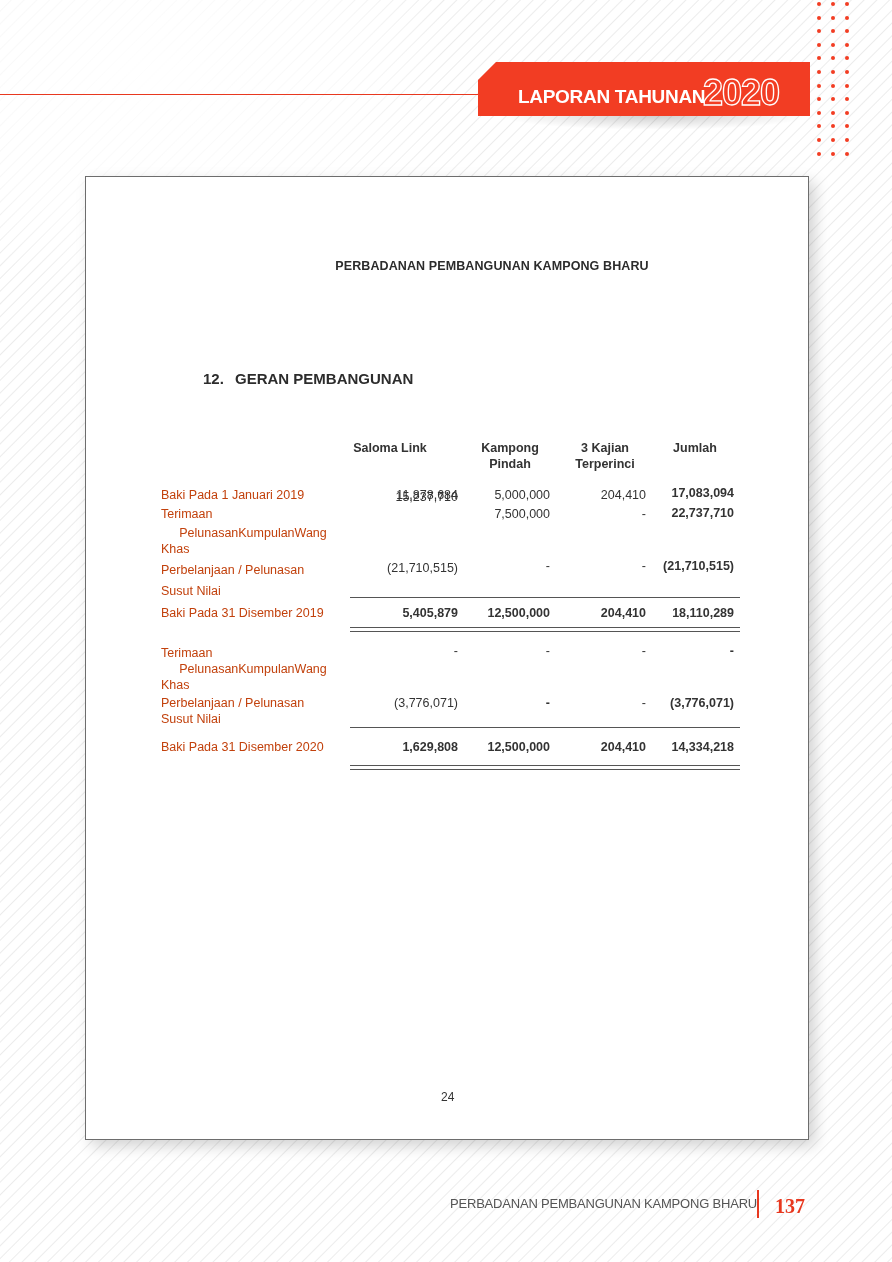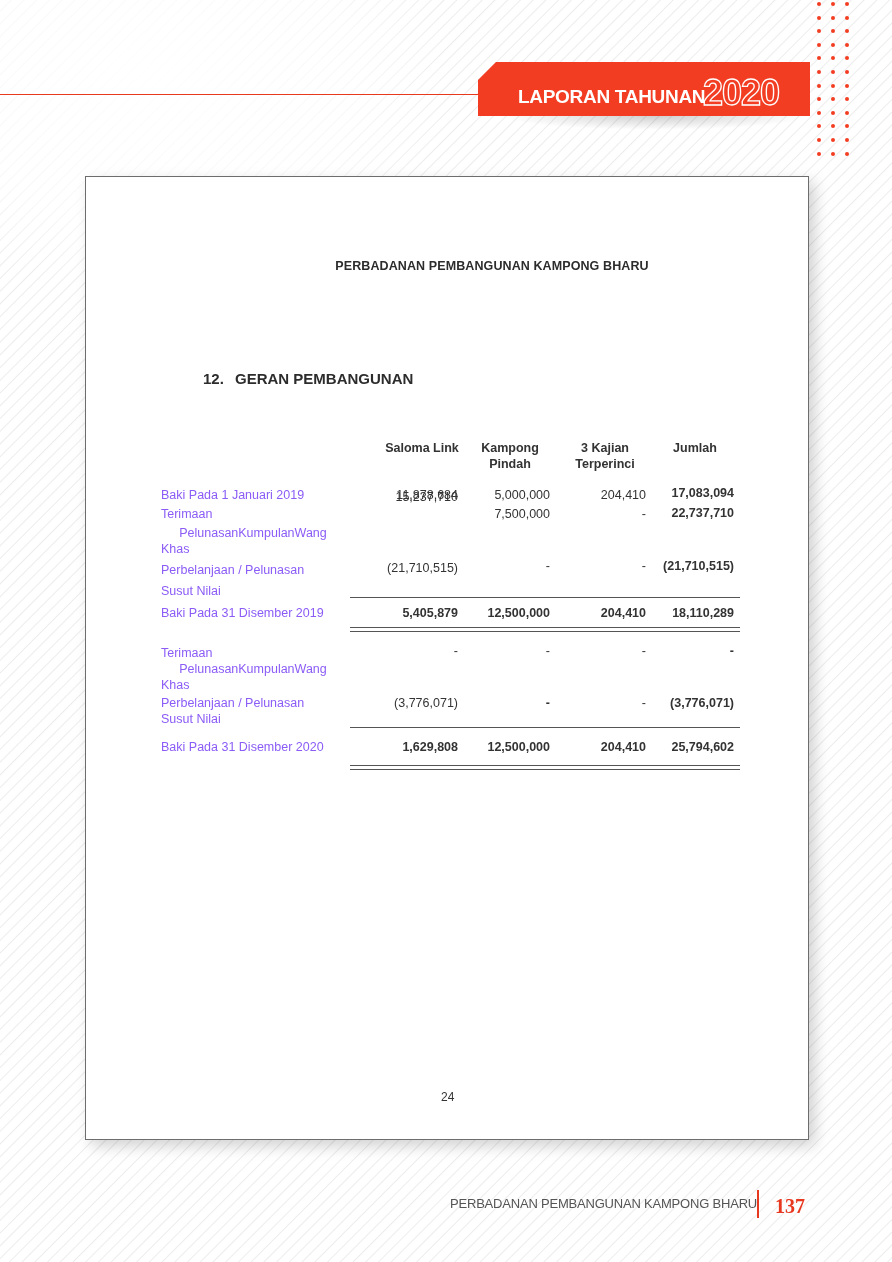--- a/index.html
+++ b/index.html
@@ -54,21 +54,21 @@
     }
     .section-title {
       position: absolute; left: 117px; top: 193px; font-weight: bold; font-size: 15px; color: #2c2c2c;
     }
     .section-title .num { display: inline-block; width: 32px; }
 
     .col-head {
       position: absolute; top: 263px; font-weight: bold; font-size: 12.5px; color: #333; text-align: center; line-height: 16px;
     }
     .row-label {
-      position: absolute; left: 75px; font-size: 12.5px; color: #8b5cf6; line-height: 16px;
+      position: absolute; left: 75px; font-size: 12.5px; color: #c2410c; line-height: 16px;
     }
     .row-label.bold { font-weight: normal; }
     .cell {
       position: absolute; font-size: 12.5px; color: #333; text-align: right; line-height: 16px;
     }
     .cell.bold { font-weight: bold; }
     .rule { position: absolute; left: 264px; width: 390px; height: 1px; background: #555; }
     .rule.double { height: 3px; border-top: 1px solid #555; border-bottom: 1px solid #555; background: transparent; }
     .justify { display: flex; justify-content: center; width: 184px; }
     .page-num-doc { position: absolute; left: 355px; top: 913px; font-size: 12px; color: #333; }
@@ -129,21 +129,21 @@
 <div class="banner-title">LAPORAN TAHUNAN</div>
 <div class="banner-year">2020</div>
 
 <div class="doc-page">
   <div class="doc-heading" style="top:82px;">PERBADANAN PEMBANGUNAN KAMPONG BHARU</div>
 
   <div class="section-title">
     <span class="num">12.</span><span>GERAN PEMBANGUNAN</span>
   </div>
 
-  <div class="col-head" style="left:292px; width:88px;">
+  <div class="col-head" style="left:260px; width:88px;">
     <div>Saloma Link</div>
       <div></div>
   </div>
   <div class="col-head" style="left:382px; width:84px;">
     <div>Kampong</div>
       <div>Pindah</div>
   </div>
   <div class="col-head" style="left:474px; width:90px;">
     <div>3 Kajian</div>
       <div>Terperinci</div>
@@ -216,21 +216,21 @@
   <div class="cell bold" style="top:518px; right:258px;">-</div>
   <div class="cell" style="top:518px; right:162px;">-</div>
   <div class="cell bold" style="top:518px; right:74px;">(3,776,071)</div>
 
   <div class="rule" style="top:550px;"></div>
 
   <div class="row-label bold" style="top:562px;">Baki Pada 31 Disember 2020</div>
   <div class="cell bold" style="top:562px; right:350px;">1,629,808</div>
   <div class="cell bold" style="top:562px; right:258px;">12,500,000</div>
   <div class="cell bold" style="top:562px; right:162px;">204,410</div>
-  <div class="cell bold" style="top:562px; right:74px;">25,794,602</div>
+  <div class="cell bold" style="top:562px; right:74px;">14,334,218</div>
 
   <div class="rule double" style="top:588px;"></div>
 
   <div class="page-num-doc">24</div>
 </div>
 
 <div class="footer-text">PERBADANAN PEMBANGUNAN KAMPONG BHARU</div>
 <div class="footer-sep"></div>
 <div class="footer-page">137</div>
 

